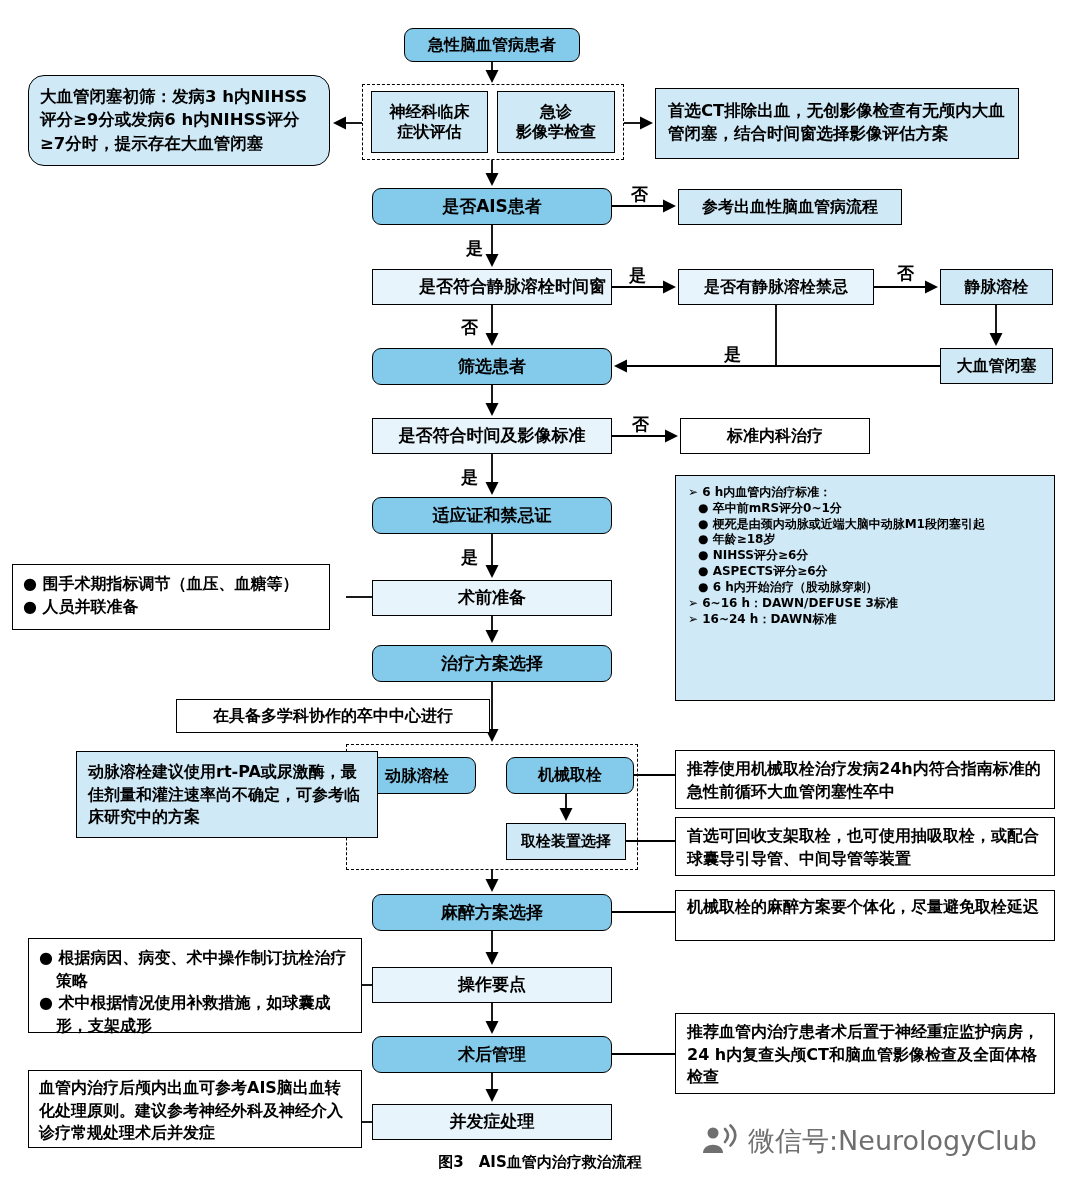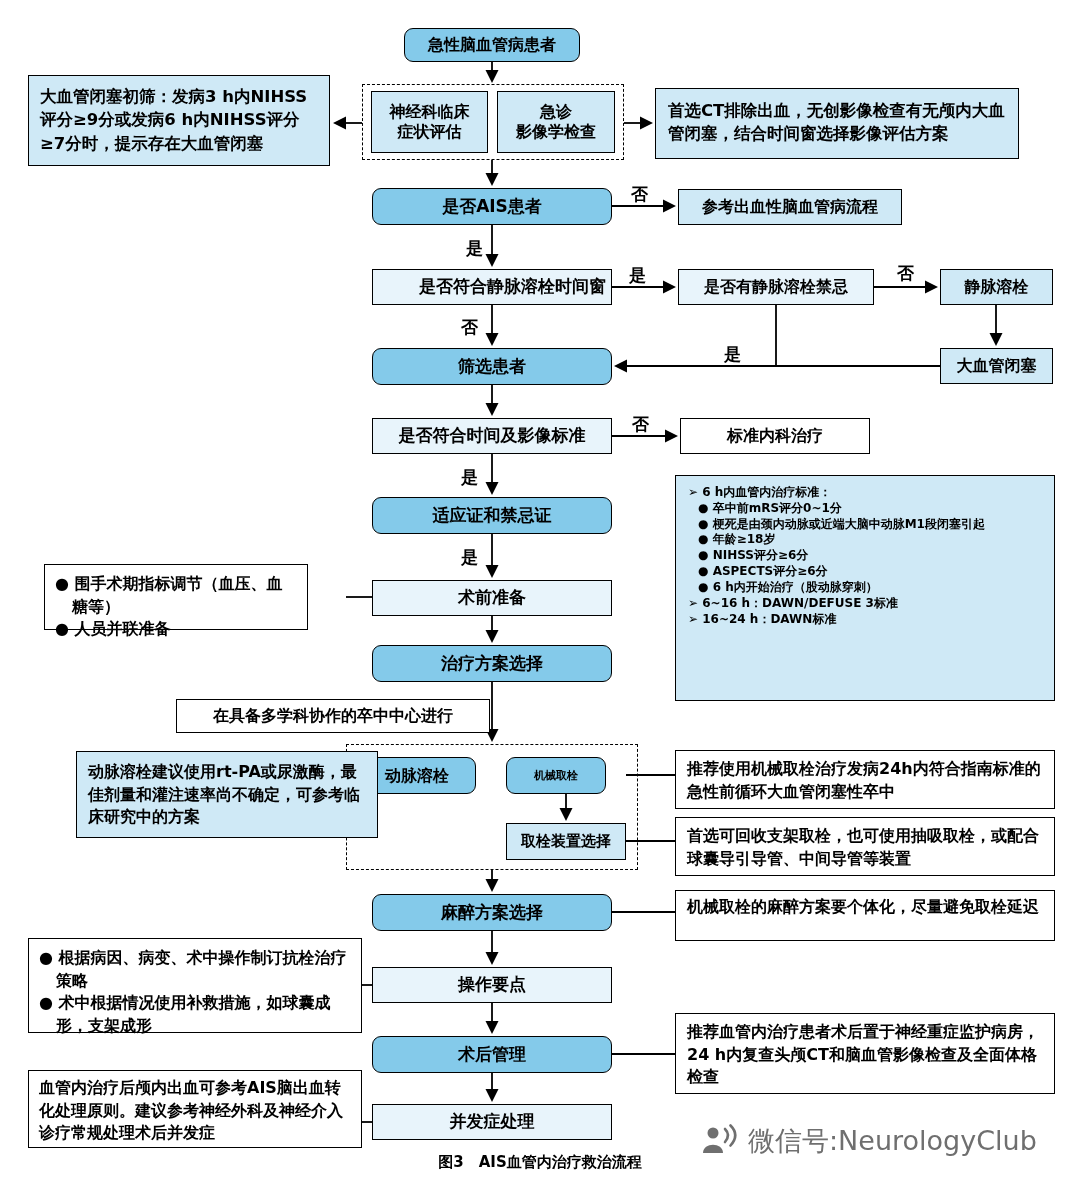--- a/index.html
+++ b/index.html
@@ -86,21 +86,21 @@
 
   <div class="dashedgrp" style="left:362px; top:84px; width:262px; height:76px;"></div>
   <div class="dashedgrp" style="left:346px; top:744px; width:292px; height:126px;"></div>
 
   <div class="box mid" style="left:404px; top:28px; width:176px; height:34px; font-size:16px;">急性脑血管病患者</div>
   <div class="box light preline" style="left:371px; top:91px; width:117px; height:62px; font-size:16px;">神经科临床
 症状评估</div>
   <div class="box light preline" style="left:497px; top:91px; width:118px; height:62px; font-size:16px;">急诊
 影像学检查</div>
 
-  <div class="box light note" style="left:28px; top:75px; width:302px; height:91px; font-size:16.5px; padding:9px 11px;">大血管闭塞初筛：发病3 h内NIHSS评分≥9分或发病6 h内NIHSS评分≥7分时，提示存在大血管闭塞</div>
+  <div class="box light note" style="left:28px; top:75px; width:302px; height:91px; font-size:16.5px; padding:9px 11px;border-radius:16px;">大血管闭塞初筛：发病3 h内NIHSS评分≥9分或发病6 h内NIHSS评分≥7分时，提示存在大血管闭塞</div>
   <div class="box light note" style="left:655px; top:88px; width:364px; height:71px; font-size:16.5px; padding:10px 12px;">首选CT排除出血，无创影像检查有无颅内大血管闭塞，结合时间窗选择影像评估方案</div>
 
   <div class="box mid" style="left:372px; top:188px; width:240px; height:37px;">是否AIS患者</div>
   <div class="box light" style="left:678px; top:189px; width:224px; height:36px; font-size:16px;">参考出血性脑血管病流程</div>
 
   <div class="box xlight" style="left:372px; top:269px; width:240px; height:36px;padding-left:41px;">是否符合静脉溶栓时间窗</div>
   <div class="box xlight" style="left:678px; top:269px; width:196px; height:36px; font-size:16px;">是否有静脉溶栓禁忌</div>
   <div class="box light" style="left:940px; top:269px; width:113px; height:36px; font-size:16px;">静脉溶栓</div>
   <div class="box light" style="left:940px; top:348px; width:113px; height:36px; font-size:16px;">大血管闭塞</div>
 
@@ -116,30 +116,30 @@
     <div class="crit-item">● 梗死是由颈内动脉或近端大脑中动脉M1段闭塞引起</div>
     <div class="crit-item">● 年龄≥18岁</div>
     <div class="crit-item">● NIHSS评分≥6分</div>
     <div class="crit-item">● ASPECTS评分≥6分</div>
     <div class="crit-item">● 6 h内开始治疗（股动脉穿刺）</div>
     <div class="crit-head">➢ 6~16 h：DAWN/DEFUSE 3标准</div>
     <div class="crit-head">➢ 16~24 h：DAWN标准</div>
   </div>
 
   <div class="box xlight" style="left:372px; top:580px; width:240px; height:36px;">术前准备</div>
-  <div class="box white note" style="left:44px; top:564px; width:264px; height:66px; padding:8px 10px;">
+  <div class="box white note" style="left:12px; top:564px; width:318px; height:66px; padding:8px 10px;">
     <div class="note-item">● 围手术期指标调节（血压、血糖等）</div>
     <div class="note-item">● 人员并联准备</div>
   </div>
 
   <div class="box mid" style="left:372px; top:645px; width:240px; height:37px;">治疗方案选择</div>
   <div class="box white" style="left:176px; top:699px; width:314px; height:34px; font-size:16px;">在具备多学科协作的卒中中心进行</div>
 
   <div class="box mid" style="left:358px; top:757px; width:118px; height:37px; font-size:16px;">动脉溶栓</div>
-  <div class="box mid" style="left:506px; top:757px; width:100px; height:37px; font-size:11px;">机械取栓</div>
+  <div class="box mid" style="left:506px; top:757px; width:128px; height:37px; font-size:16px;font-family:Liberation Mono, monospace;">机械取栓</div>
   <div class="box light" style="left:506px; top:823px; width:120px; height:37px; font-size:15px;">取栓装置选择</div>
 
   <div class="box light note" style="left:28px; top:751px; width:302px; height:87px; padding:9px 11px;margin-left:48px;">动脉溶栓建议使用rt-PA或尿激酶，最佳剂量和灌注速率尚不确定，可参考临床研究中的方案</div>
   <div class="box white note" style="left:675px; top:750px; width:380px; height:59px; padding:7px 11px;">推荐使用机械取栓治疗发病24h内符合指南标准的急性前循环大血管闭塞性卒中</div>
   <div class="box white note" style="left:675px; top:817px; width:380px; height:59px; padding:7px 11px;">首选可回收支架取栓，也可使用抽吸取栓，或配合球囊导引导管、中间导管等装置</div>
 
   <div class="box mid" style="left:372px; top:894px; width:240px; height:37px;">麻醉方案选择</div>
   <div class="box white note" style="left:675px; top:890px; width:380px; height:51px; padding:5px 11px;">机械取栓的麻醉方案要个体化，尽量避免取栓延迟</div>
 
   <div class="box xlight" style="left:372px; top:967px; width:240px; height:36px;">操作要点</div>

